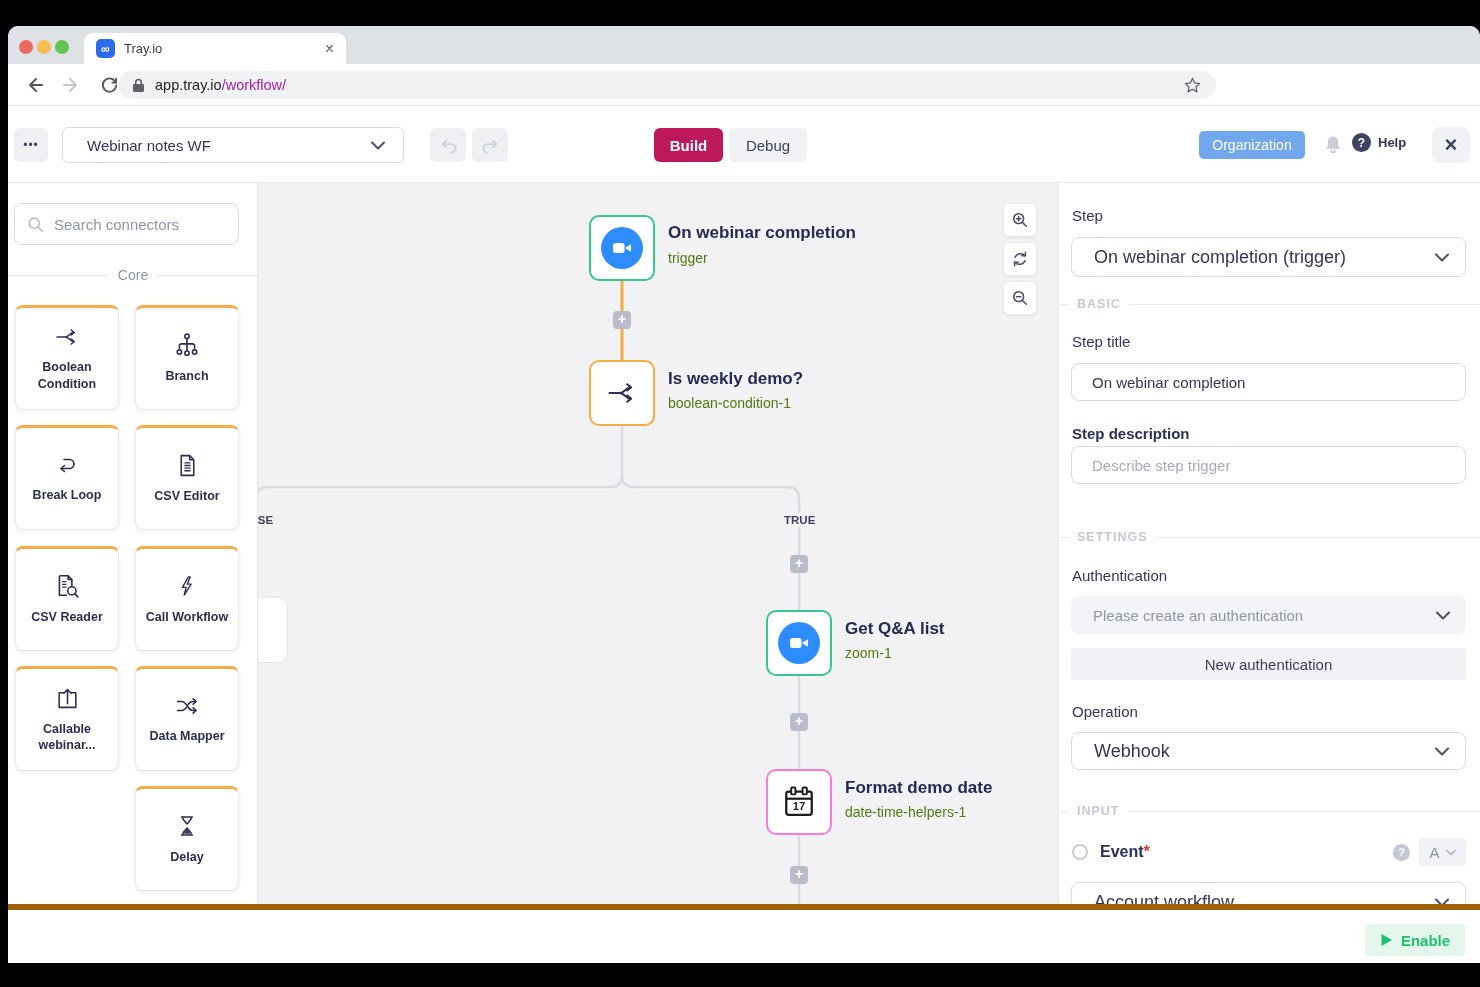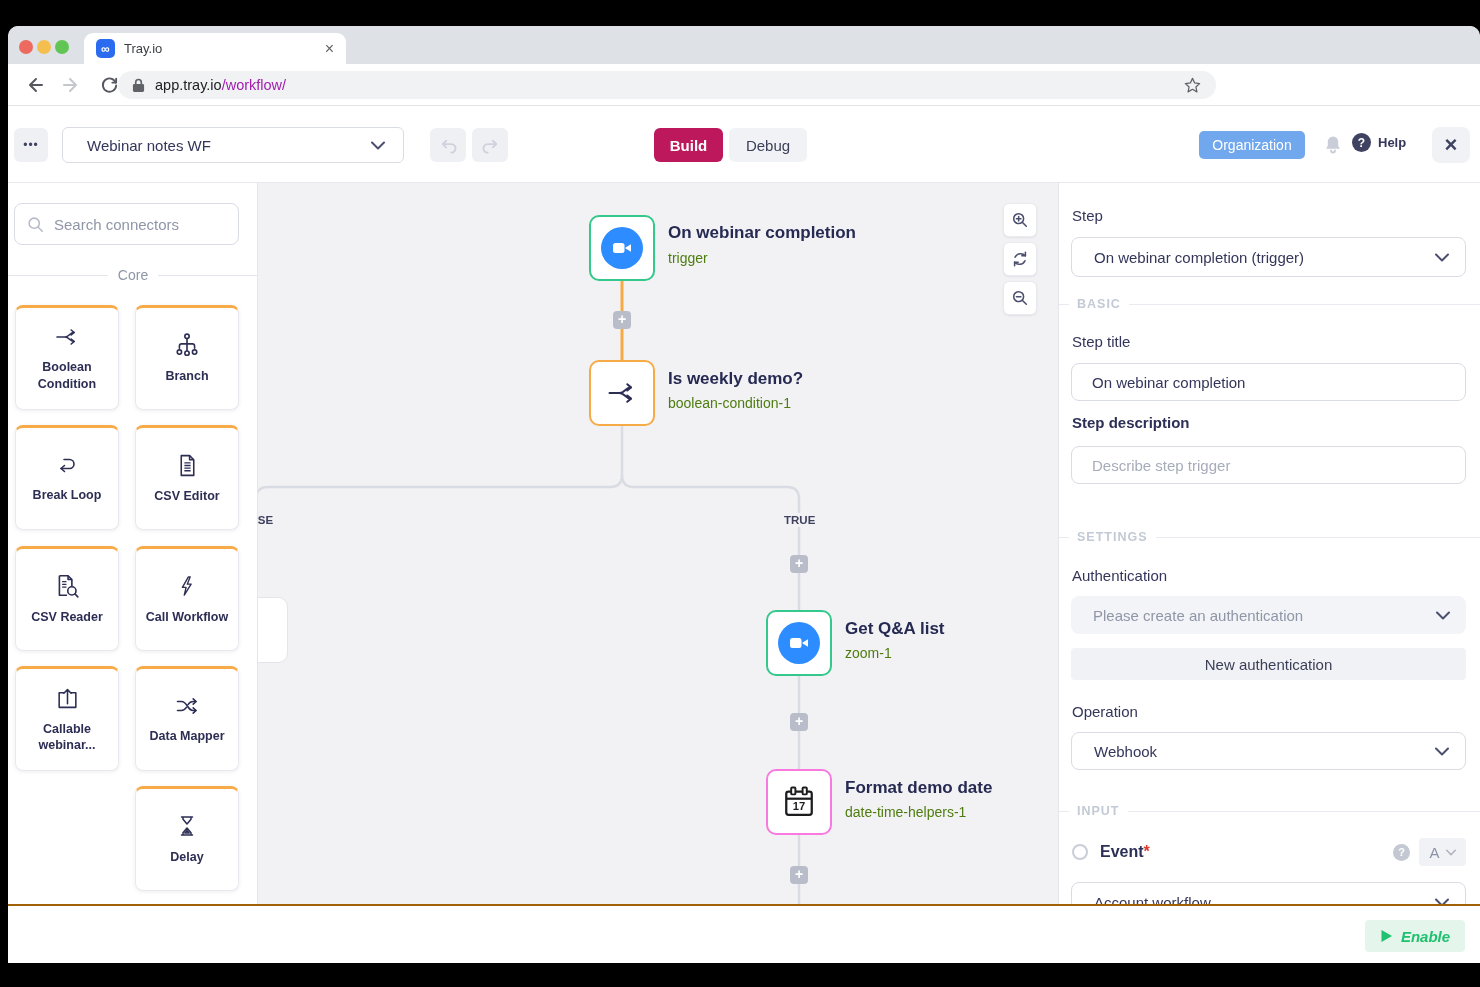--- a/index.html
+++ b/index.html
@@ -36,21 +36,21 @@
   .help { position:absolute; left:1344px; top:27px; display:flex; align-items:center; gap:7px; }
   .help-q { width:19px; height:19px; border-radius:50%; background:#3f4260; color:#fff; font-size:12px; font-weight:bold; display:flex; align-items:center; justify-content:center; }
   .help-t { font-size:13px; color:#33365a; font-weight:600; }
   .close-btn { position:absolute; left:1424px; top:21px; width:38px; height:36px; background:#f1f2f5; border-radius:8px; color:#3f4260; font-size:22px; font-weight:bold; display:flex; align-items:center; justify-content:center; }
 
   
   .main { position:absolute; left:0; top:157px; width:100%; height:780px; }
   .sidebar { position:absolute; left:0; top:0; width:250px; height:100%; background:#fff; border-right:1px solid #e4e6eb; z-index:3; }
   .canvas { position:absolute; left:250px; top:0; width:800px; height:780px; background:#f2f2f4; overflow:hidden; z-index:1; }
   .panel { position:absolute; left:1050px; top:0; width:422px; height:780px; background:#fff; border-left:1px solid #e4e6eb; z-index:2; }
-  .bottombar { position:absolute; left:0; top:878px; width:100%; height:59px; background:#fff; border-top:2px solid #a16207; z-index:5;font-style:italic; }
+  .bottombar { position:absolute; left:0; top:878px; width:100%; height:59px; background:#fff; border-top:6px solid #a16207; z-index:5; }
   .enable-btn { position:absolute; left:1357px; top:14px; width:100px; height:32px; background:#e4f6ec; border-radius:4px; display:flex; align-items:center; justify-content:center; gap:8px; color:#1fc06f; font-size:15px; font-weight:600; }
 
   
   .search-box { position:absolute; left:6px; top:20px; width:225px; height:42px; border:1px solid #d9dce3; border-radius:8px; display:flex; align-items:center; padding:8px 12px; background:#fff; }
   .search-box input { border:none; outline:none; font-size:15px; color:#33365a; width:160px; margin-left:10px; font-family:"Liberation Sans",sans-serif; background:transparent; }
   .search-box input::placeholder { color:#8f96a8; }
   .core-div { position:absolute; left:0; top:84px; width:250px; display:flex; align-items:center; color:#8f96a8; font-size:14px; }
   .core-div:before,.core-div:after { content:""; flex:1; height:1px; background:#e4e6eb; }
   .core-div span { padding:0 10px; }
   .card { position:absolute; width:104px; height:105px; background:#fff; border:1px solid #e8e9ee; border-top:3px solid #f7ab47; border-radius:8px; box-shadow:0 1px 4px rgba(40,44,80,.08); display:flex; flex-direction:column; align-items:center; justify-content:center; gap:10px; }
@@ -63,21 +63,21 @@
   .node-title { position:absolute; font-size:17px; font-weight:700; color:#262a52; white-space:nowrap; }
   .node-sub { position:absolute; font-size:14px; color:#4d7c0f; white-space:nowrap; }
   .plus { position:absolute; width:18px; height:18px; background:#b9bdc9; border-radius:4px; color:#fff; font-size:14px; font-weight:bold; line-height:16px; text-align:center; }
   .branch-lbl { position:absolute; font-size:11.5px; font-weight:700; color:#3e415f; background:#f2f2f4; padding:1px 3px; }
   .zoomctl { position:absolute; width:34px; height:34px; background:#fff; border:1px solid #e9eaef; border-radius:6px; box-shadow:0 1px 2px rgba(40,44,80,.08); display:flex; align-items:center; justify-content:center; }
 
   
   .p-label { position:absolute; left:13px; font-size:15px; color:#33365a; }
   .p-label.bold { font-weight:700; color:#2c2f56; }
   .p-select { position:absolute; left:12px; width:395px; height:40px; border:1px solid #d9dce3; border-radius:8px; background:#fff; display:flex; align-items:center; padding:0 16px 0 22px; }
-  .p-select span { flex:1; font-size:15px; color:#33365a; }
+  .p-select span { flex:1; font-size:18px; color:#33365a; }
   .p-input { position:absolute; left:12px; width:395px; height:38px; border:1px solid #d9dce3; border-radius:8px; font-size:15px; color:#33365a; padding:0 20px; font-family:"Liberation Sans",sans-serif; outline:none; }
   .p-input::placeholder { color:#a6acba; }
   .sec-div { position:absolute; left:0; width:422px; display:flex; align-items:center; color:#c3cad6; font-size:12.5px; font-weight:600; letter-spacing:1px; }
   .sec-div:before { content:""; width:10px; height:1px; background:#e8eaef; }
   .sec-div:after { content:""; flex:1; height:1px; background:#e8eaef; }
   .sec-div span { padding:0 8px; }
   .auth-select { position:absolute; left:12px; width:395px; height:38px; background:#f3f4f7; border-radius:8px; display:flex; align-items:center; padding:0 16px 0 22px; }
   .auth-select span { flex:1; font-size:15px; color:#8f96a8; }
   .newauth-btn { position:absolute; left:12px; width:395px; height:32px; background:#f1f2f5; border-radius:4px; display:flex; align-items:center; justify-content:center; font-size:15px; color:#3c3f58; }
   .event-row { position:absolute; left:13px; top:654px; width:394px; height:30px; display:flex; align-items:center; }
@@ -350,21 +350,21 @@
           </svg>
       </div>
 
       <div class="sec-div" style="top:114px;">
           <span>BASIC</span>
         </div>
 
       <div class="p-label" style="top:150px;">Step title</div>
       <input class="p-input" style="top: 180px;" value="On webinar completion">
 
-      <div class="p-label bold" style="top:231px;">Step description</div>
+      <div class="p-label bold" style="top:242px;">Step description</div>
       <input class="p-input" style="top: 263px;" placeholder="Describe step trigger">
 
       <div class="sec-div" style="top:347px;">
           <span>SETTINGS</span>
         </div>
 
       <div class="p-label" style="top:384px;">Authentication</div>
       <div class="auth-select" style="top:413px;">
         <span>Please create an authentication</span>
         <svg width="14" height="9" viewBox="0 0 14 9">

